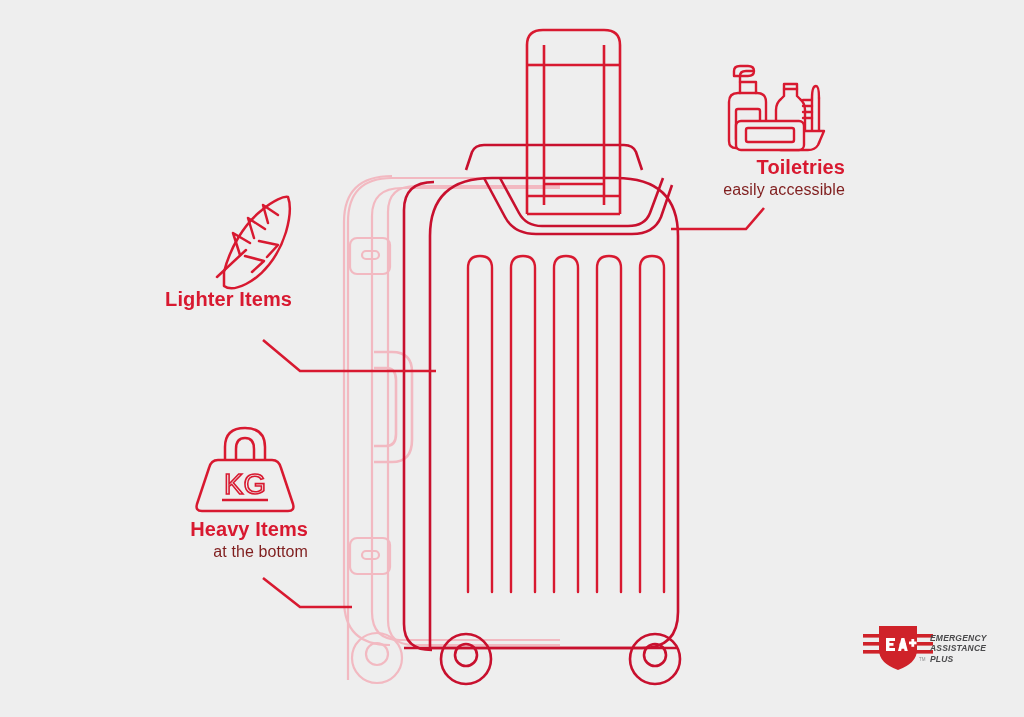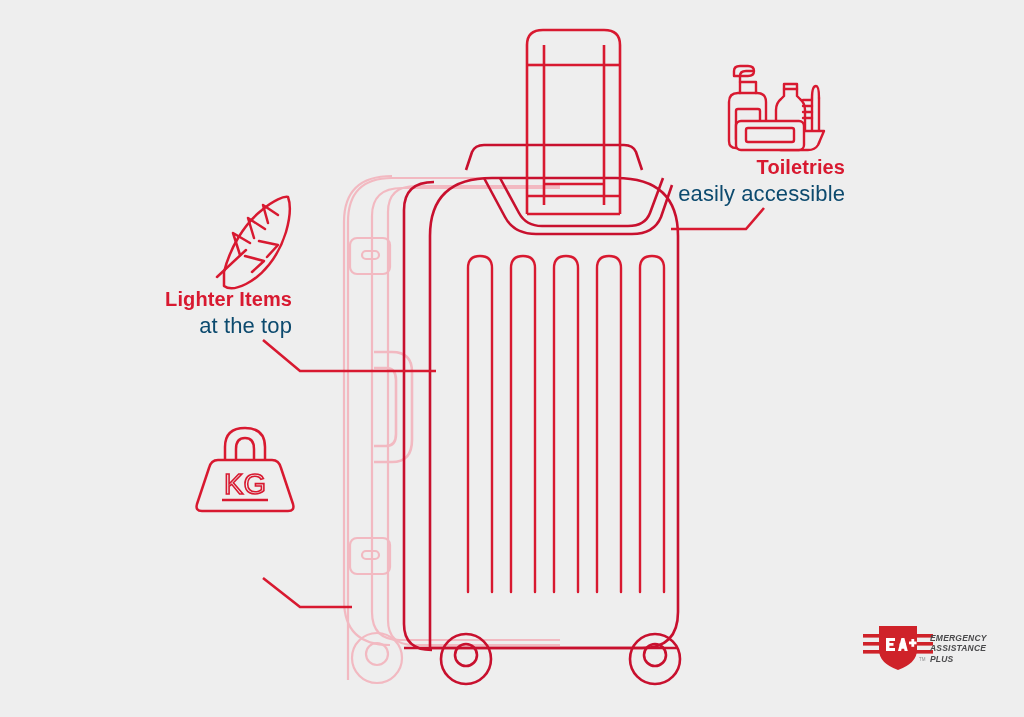--- a/index.html
+++ b/index.html
@@ -34,22 +34,22 @@
     line-height: 1.18;
   }
   .callout .title {
     font-weight: bold;
     font-size: 20px;
     color: #d81930;
     letter-spacing: 0.1px;
     white-space: nowrap;
   }
   .callout .sub {
-    font-size: 22px;
-    color: #0c4a6e;
+    font-size: 16px;
+    color: #7f1d1d;
     letter-spacing: 0.1px;
     white-space: nowrap;
     margin-top: 1px;
   }
   .callout.right-align { text-align: right; }
   .callout.center-align { text-align: right; }
 
   #callout-lighter { left: 30px; top: 288px; width: 262px; }
   #callout-heavy   { left: 46px; top: 518px; width: 262px; }
   #callout-toiletries { left: 638px; top: 156px; width: 207px; }
@@ -344,23 +344,26 @@
         <rect x="899.6" y="643.4" width="6.4" height="2.4"></rect>
         <rect x="909" y="641.5" width="7.5" height="2.8"></rect>
         <rect x="911.4" y="639" width="2.8" height="7.8"></rect>
       </g>
       <text x="919" y="661" font-family="Liberation Sans, sans-serif" font-size="4.5" fill="#8c8c8e">TM</text>
     </g>
   </svg>
 
   <div class="callout right-align" id="callout-lighter">
     <div class="title">Lighter Items</div>
-    <div class="sub">at the top</div>
   </div>
 
+  <div class="callout right-align" id="callout-heavy">
+    <div class="title">Heavy Items</div>
+    <div class="sub">at the bottom</div>
+  </div>
 
   <div class="callout center-align" id="callout-toiletries">
     <div class="title">Toiletries</div>
     <div class="sub">easily accessible</div>
   </div>
 
   <div id="logo-block">
     <div id="logo-text">
       <div>EMERGENCY</div>
       <div>ASSISTANCE</div>

